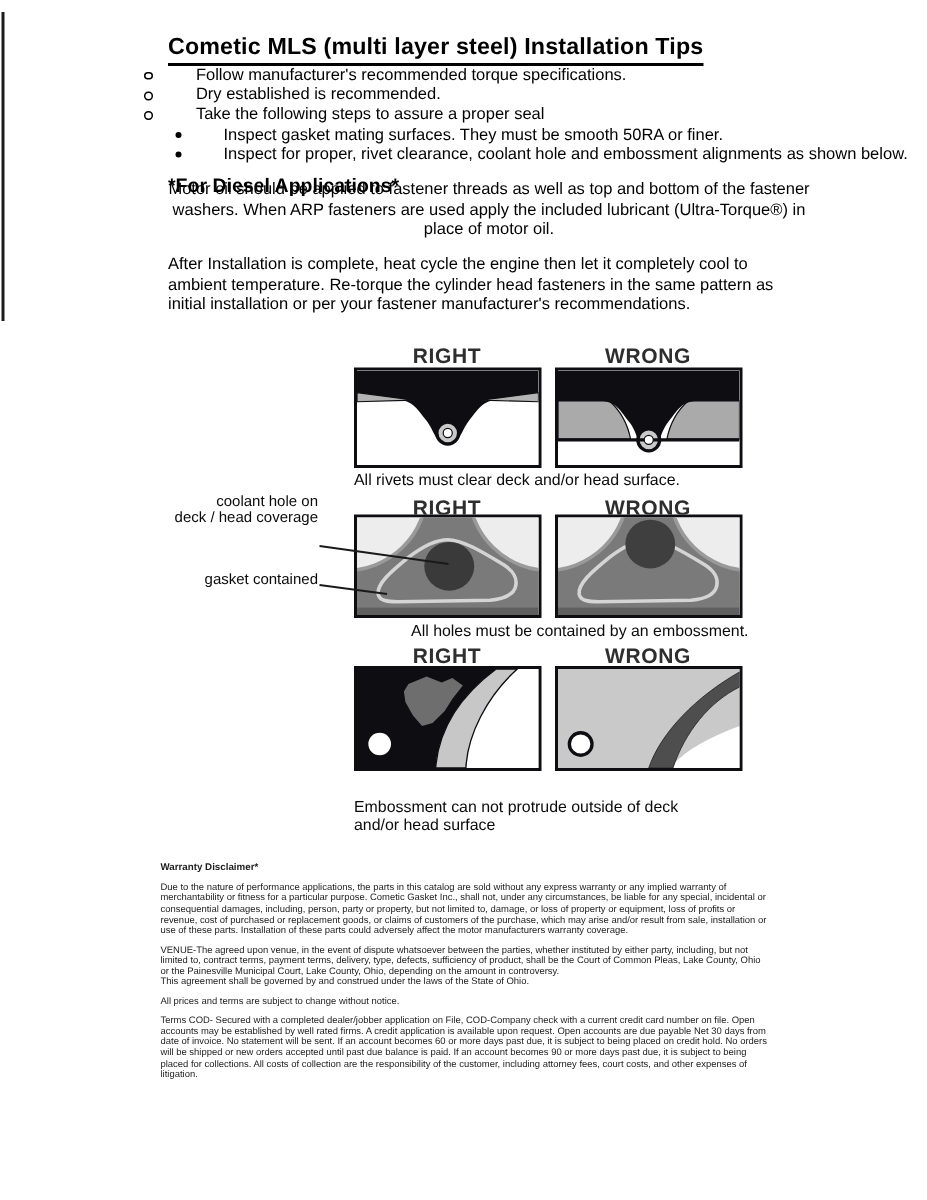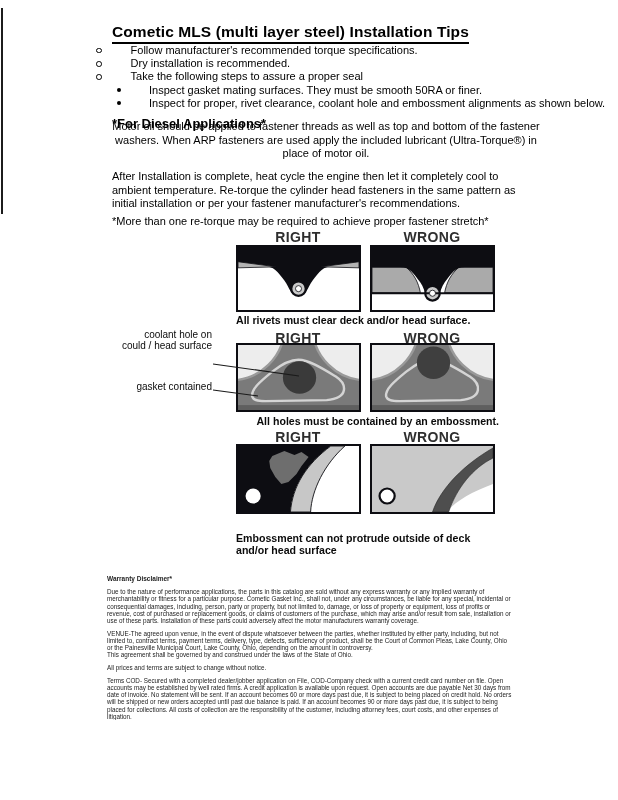--- a/index.html
+++ b/index.html
@@ -16,21 +16,21 @@
   .b-row.sub .b-marker{width:4px;height:4px;background:#000;border:none;margin:4.2px 4px 0 0;}
   .diesel-heading{position:absolute;left:112px;top:116px;font-size:13px;font-weight:bold;}
   .para{position:absolute;left:112px;width:428px;font-size:11px;line-height:13.5px;}
   #para1{top:120px;text-align:center;} #para2{top:170px;} #note{top:215px;}
   .rw-label{position:absolute;width:72px;text-align:center;font-size:14px;font-weight:600;
             color:#2e2e2e;letter-spacing:.4px;}
   .dbox{position:absolute;width:125px;height:67px;border:2px solid #0d0d12;
         box-sizing:border-box;background:#fff;}
   .dbox svg{display:block;width:100%;height:100%;}
   .r2{height:69px;} .r3{height:70px;}
-  .caption{position:absolute;font-size:10.6px;font-weight:bold;color:#0b0b0b;line-height:12.4px;}
+  .caption{position:absolute;font-size:10.6px;font-weight:normal;color:#0b0b0b;line-height:12.4px;}
   #cap1{left:236px;top:314px;} #cap2{left:231px;top:415px;width:268px;text-align:right;}
   #cap3{left:236px;top:516px;margin-top:16px;}
   .ann{position:absolute;text-align:right;font-size:10px;line-height:11px;color:#0b0b0b;}
   #ann1{left:104px;top:329px;width:108px;} #ann2{left:92px;top:381px;width:120px;}
   .leader-overlay{position:absolute;left:205px;top:355px;width:100px;height:48px;}
   .legal{position:absolute;left:107px;top:575px;width:406px;font-size:6.3px;line-height:7.2px;
          color:#1c1c1c;}
   .legal .lhead{font-weight:bold;font-size:6.5px;margin:0 0 6px 0;}
   .legal p{margin:0 0 5.5px 0;}
   .legal p.tight{margin-bottom:0;}
@@ -45,40 +45,39 @@
 
   <div class="title">Cometic MLS (multi layer steel) Installation Tips</div>
 
   <div class="bullets">
     <div class="b-row">
       <span class="b-marker"></span>
       <span>Follow manufacturer's recommended torque specifications.</span>
     </div>
     <div class="b-row">
       <span class="b-marker"></span>
-      <span>Dry installation is recommended.</span>
+      <span>Dry established is recommended.</span>
     </div>
     <div class="b-row">
       <span class="b-marker"></span>
       <span>Take the following steps to assure a proper seal</span>
     </div>
     <div class="b-row sub">
       <span class="b-marker"></span>
       <span>Inspect gasket mating surfaces.  They must be smooth 50RA or finer.</span>
     </div>
     <div class="b-row sub">
       <span class="b-marker"></span>
       <span>Inspect for proper, rivet clearance, coolant hole and embossment alignments as shown below.</span>
     </div>
   </div>
 
   <div class="diesel-heading">*For Diesel Applications*</div>
   <div class="para" id="para1">Motor oil should be applied to fastener threads as well as top and bottom of the fastener washers. When ARP fasteners are used apply the included lubricant (Ultra-Torque®) in place of motor oil.</div>
   <div class="para" id="para2">After Installation is complete, heat cycle the engine then let it completely cool to ambient temperature. Re-torque the cylinder head fasteners in the same pattern as initial installation or per your fastener manufacturer's recommendations.</div>
-  <div class="para" id="note">*More than one re-torque may be required to achieve proper fastener stretch*</div>
 
   <div class="rw-label" style="left:262px;top:229px;">RIGHT</div>
   <div class="rw-label" style="left:396px;top:229px;">WRONG</div>
 
   <div class="dbox" style="left:236px;top:245px;">
     <svg viewBox="0 0 120 62" preserveAspectRatio="none">
       <rect x="0" y="0" width="120" height="62" fill="#ffffff"></rect>
       <path d="M0,0 H120 V19 H95 C84,19 81,24 74,33 C68,41 69,47 60,48 C51,47 52,41 46,33 C39,24 36,19 25,19 H0 Z" fill="#0d0d12"></path>
       <path d="M0,14.5 L38,19.5 L0,20.5 Z" fill="#b4b4b4" stroke="#0d0d12" stroke-width="0.8"></path>
       <path d="M120,14.5 L82,19.5 L120,20.5 Z" fill="#b4b4b4" stroke="#0d0d12" stroke-width="0.8"></path>
@@ -97,21 +96,21 @@
       <circle cx="60" cy="45.5" r="3" fill="#ffffff" stroke="#0d0d12" stroke-width="0.8"></circle>
     </svg>
   </div>
   <div class="caption" id="cap1">All rivets must clear deck and/or head surface.</div>
 
   <div class="rw-label" style="left:262px;top:330px;">RIGHT</div>
   <div class="rw-label" style="left:396px;top:330px;">WRONG</div>
 
   <div class="ann" id="ann1">
     <div>coolant hole on</div>
-    <div>could / head surface</div>
+    <div>deck / head coverage</div>
   </div>
   <div class="ann" id="ann2">gasket contained</div>
 
   <div class="dbox r2" style="left:236px;top:343px;">
     <svg viewBox="0 0 120 66" preserveAspectRatio="none">
       <rect x="0" y="0" width="120" height="66" fill="#7a7a7a"></rect>
       <circle cx="-8" cy="-18" r="54" fill="#ededed" stroke="#9a9a9a" stroke-width="2.4"></circle>
       <circle cx="128" cy="-18" r="54" fill="#ededed" stroke="#9a9a9a" stroke-width="2.4"></circle>
       <rect x="0" y="61" width="120" height="5" fill="#5f5f5f"></rect>
       <path d="M14,52 C13,45 22,37 34,27 C44,19 52,15 60,15 C70,15 84,24 97,32 C103,36 106,40 105,46 C104,52 98,55 88,56 L27,57 C19,57 15,56 14,52 Z" fill="none" stroke="#d4d4d4" stroke-width="2.4" stroke-linejoin="round"></path>

